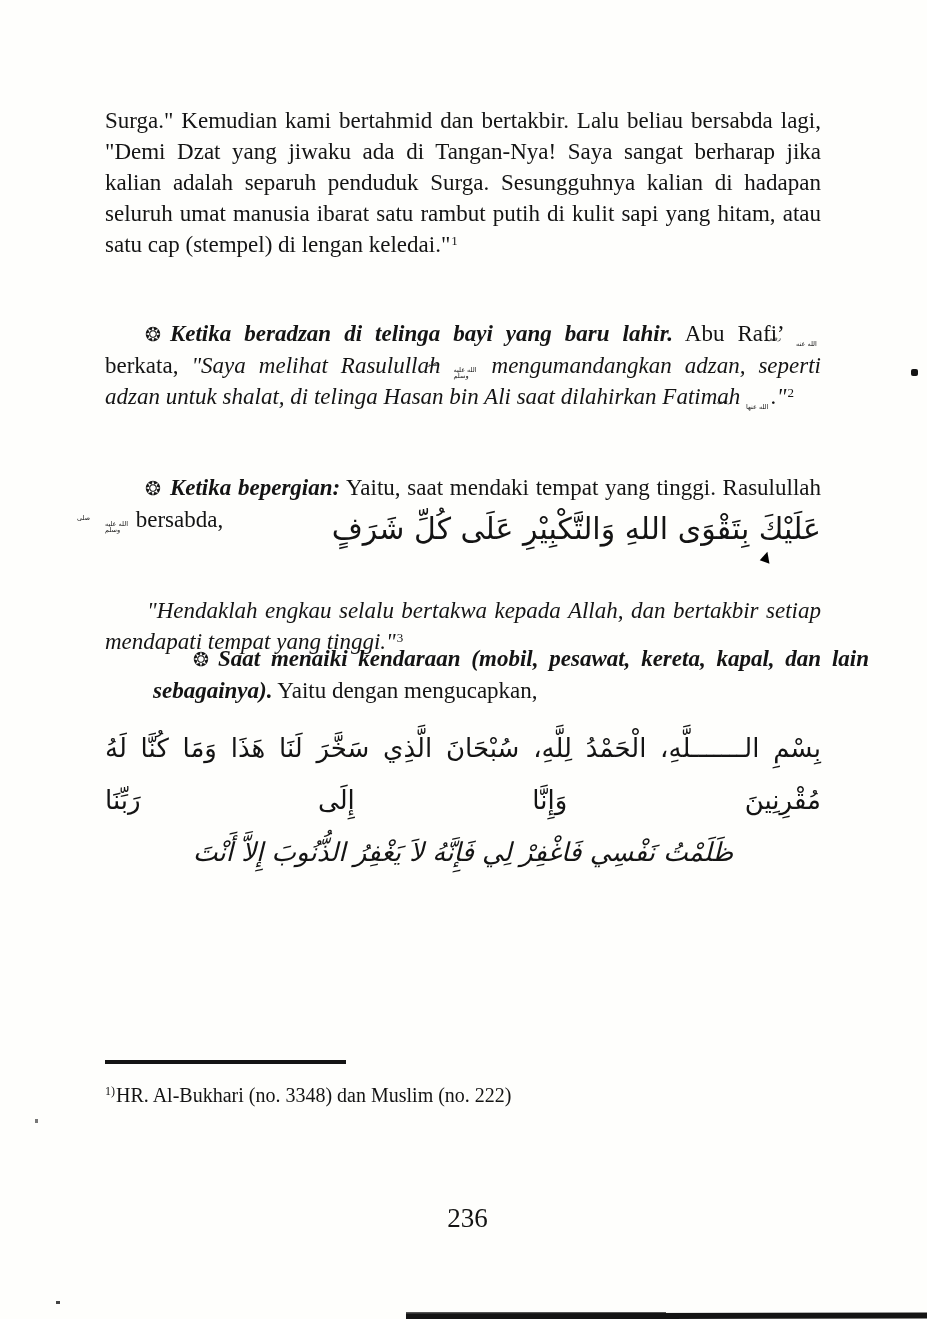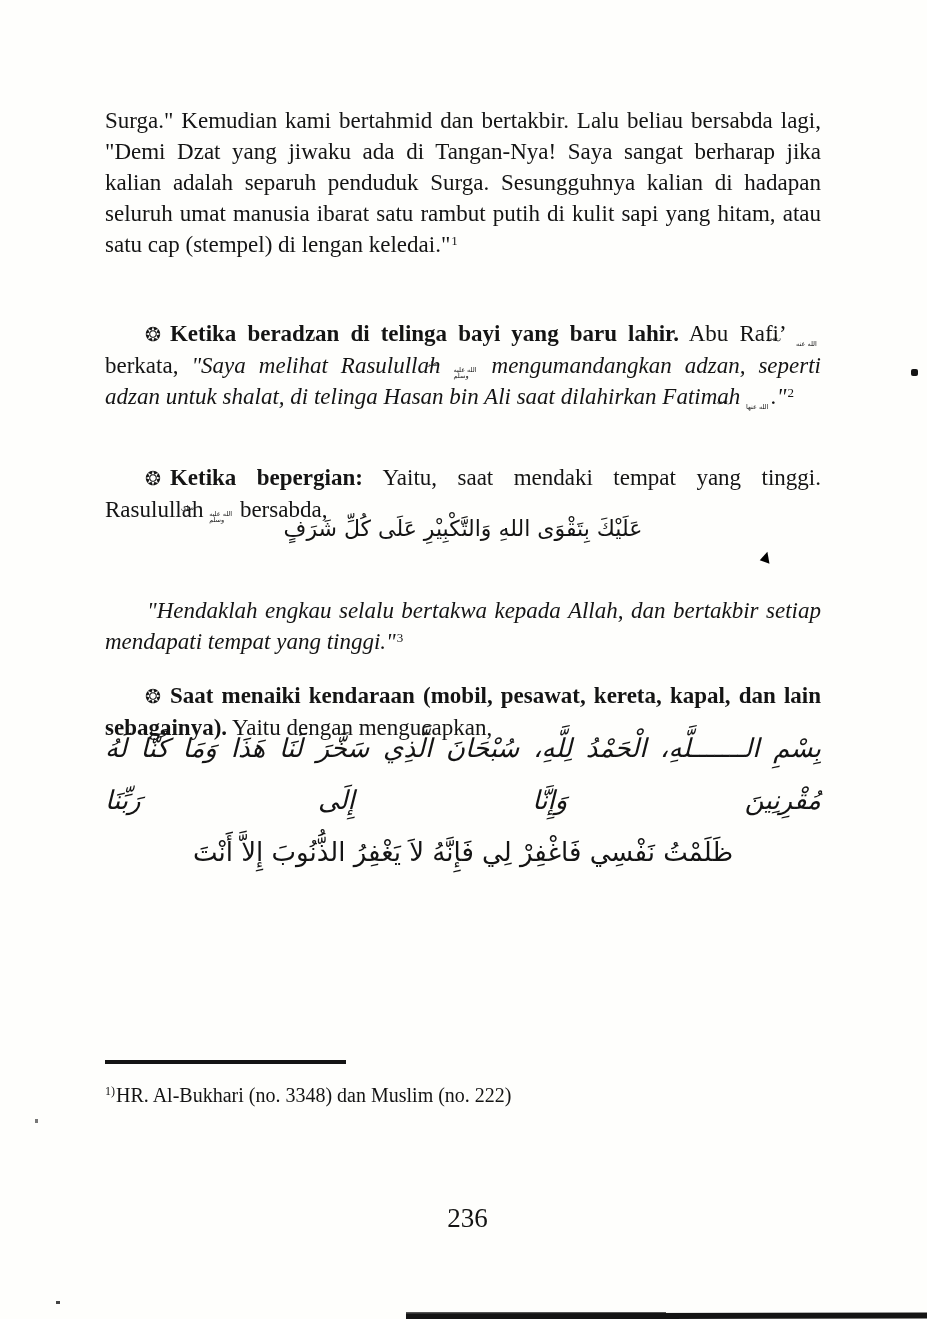--- a/index.html
+++ b/index.html
@@ -11,42 +11,42 @@
     color:#141414;
     font-family:"Liberation Serif", serif;
     overflow:hidden;
   }
   .block{position:absolute;left:105px;width:716px;}
   .body-text{
     font-size:23px;line-height:31px;
     text-align:justify;
   }
   .indent{text-indent:40px;}
-  .bold{font-weight:700;}
+  .bold{font-weight:700;font-style:italic;}
   .it{font-style:italic;}
   .fn-sup{font-size:13px;line-height:0;vertical-align:7px;margin-left:1px;}
   .fn-marker{font-size:12px;line-height:0;vertical-align:7px;margin-right:1px;}
   .ornament{
     font-family:"DejaVu Sans", sans-serif;
     font-size:19px;
     margin-right:9px;
     letter-spacing:0;
   }
   .arabic{
     font-family:"DejaVu Sans", sans-serif;
     direction:rtl;
     unicode-bidi:embed;
   }
   .arabic-line-right{
-    font-size:22px;line-height:46px;
-    text-align:center;
+    font-size:30px;line-height:46px;
+    text-align:right;
   }
   .arabic-block{font-size:26px;line-height:52px;}
-  .arabic-block .just{text-align:justify;text-align-last:justify;font-style:italic;}
-  .arabic-block .center{text-align:center;}
+  .arabic-block .just{text-align:justify;text-align-last:justify;}
+  .arabic-block .center{text-align:center;font-style:italic;}
   .honorific{
     display:inline-block;
     width:25px;
     font-family:"DejaVu Sans", sans-serif;
     font-size:6.5px;line-height:6px;
     text-align:left;
     direction:rtl;
     vertical-align:-5px;
     white-space:normal;
   }
@@ -85,27 +85,27 @@
 </style>
 </head>
 <body>
 
 <div class="page">
 
   <p class="block body-text" style="top:82px;"><span>Surga." Kemudian kami bertahmid dan bertakbir. Lalu beliau bersabda lagi, "Demi Dzat yang jiwaku ada di Tangan-Nya! Saya sangat berharap jika kalian adalah separuh penduduk Surga. Sesungguhnya kalian di hadapan seluruh umat manusia ibarat satu rambut putih di kulit sapi yang hitam, atau satu cap (stempel) di lengan keledai."</span><sup class="fn-sup">1</sup></p>
 
   <p class="block body-text indent" style="top:295px;"><span class="ornament">❂</span><span class="bold">Ketika beradzan di telinga bayi yang baru lahir.</span><span> Abu Rafi’ </span><span class="honorific">رضي الله عنه</span><span> berkata, </span><span class="it">"Saya melihat Rasulullah </span><span class="honorific">صلى الله عليه وسلم</span><span class="it"> mengumandangkan adzan, seperti adzan untuk shalat, di telinga Hasan bin Ali saat dilahirkan Fatimah </span><span class="honorific">رضي الله عنها</span><span class="it">."</span><sup class="fn-sup">2</sup></p>
 
-  <p class="block body-text indent" style="top:439px;"><span class="ornament">❂</span><span class="bold">Ketika bepergian:</span><span> Yaitu, saat mendaki tempat yang tinggi. Rasulullah </span><span class="honorific">صلى الله عليه وسلم</span><span> bersabda,</span></p>
+  <p class="block body-text indent" style="top:449px;"><span class="ornament">❂</span><span class="bold">Ketika bepergian:</span><span> Yaitu, saat mendaki tempat yang tinggi. Rasulullah </span><span class="honorific">صلى الله عليه وسلم</span><span> bersabda,</span></p>
 
   <div class="block arabic arabic-line-right" style="top:506px;" dir="rtl">عَلَيْكَ بِتَقْوَى اللهِ وَالتَّكْبِيْرِ عَلَى كُلِّ شَرَفٍ</div>
 
   <p class="block body-text it" style="top:572px;text-indent:42px;"><span>"Hendaklah engkau selalu bertakwa kepada Allah, dan bertakbir setiap mendapati tempat yang tinggi."</span><sup class="fn-sup" style="font-style:normal;">3</sup></p>
 
-  <p class="block body-text indent" style="top:657px;"><span class="ornament">❂</span><span class="bold">Saat menaiki kendaraan (mobil, pesawat, kereta, kapal, dan lain sebagainya).</span><span> Yaitu dengan mengucapkan,</span></p>
+  <p class="block body-text indent" style="top:620px;margin-left:48px;"><span class="ornament">❂</span><span class="bold">Saat menaiki kendaraan (mobil, pesawat, kereta, kapal, dan lain sebagainya).</span><span> Yaitu dengan mengucapkan,</span></p>
 
   <div class="block arabic arabic-block" style="top:722px;" dir="rtl">
     <div class="just">بِسْمِ الـــــــلَّهِ، الْحَمْدُ لِلَّهِ، سُبْحَانَ الَّذِي سَخَّرَ لَنَا هَذَا وَمَا كُنَّا لَهُ مُقْرِنِينَ وَإِنَّا إِلَى رَبِّنَا</div>
     <div class="center">ظَلَمْتُ نَفْسِي فَاغْفِرْ لِي فَإِنَّهُ لاَ يَغْفِرُ الذُّنُوبَ إِلاَّ أَنْتَ</div>
   </div>
 
 
   <div class="footnote-rule"></div>
   <div class="footnotes">
     <div><sup class="fn-marker">1)</sup><span>HR. Al-Bukhari (no. 3348) dan Muslim (no. 222)</span></div>

